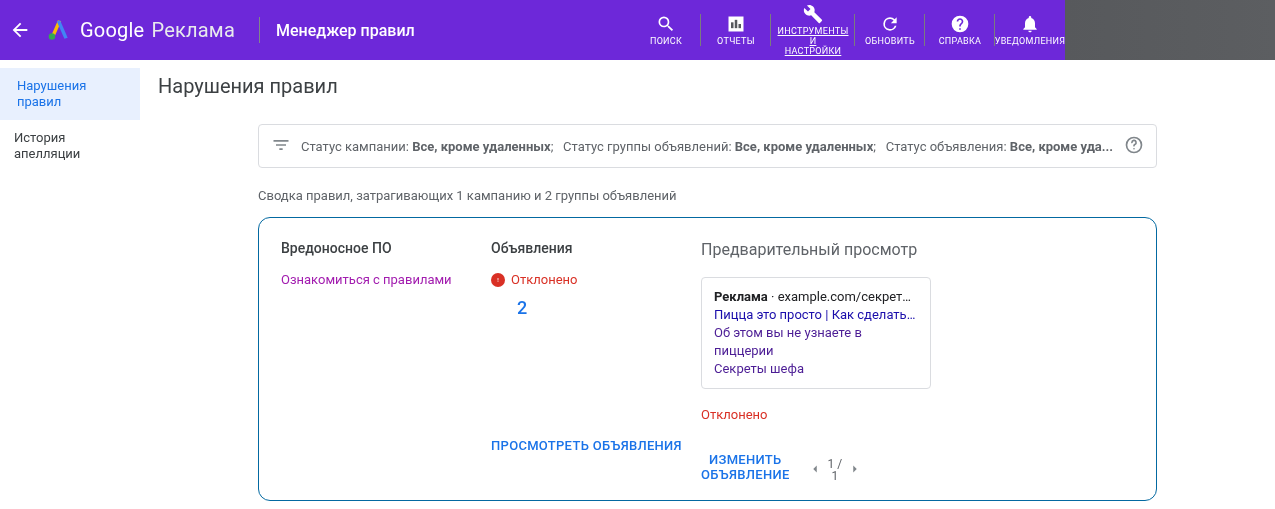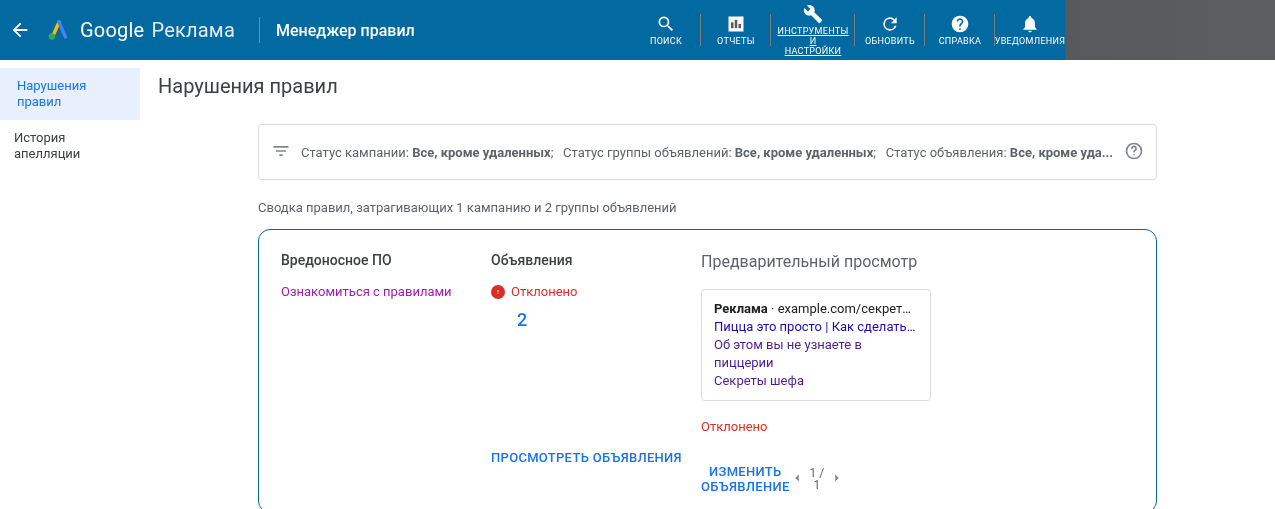--- a/index.html
+++ b/index.html
@@ -1,19 +1,19 @@
 <!DOCTYPE html>
 <html><head>
 <meta charset="utf-8">
 <style>
   * { box-sizing: border-box; margin: 0; padding: 0; }
   body { font-family: Roboto, Arial, sans-serif; font-size: 13px; color: #3c4043; background: #fff; width: 1275px; }
 
   
-  .header { height: 60px; background: #0369a1; display: flex; align-items: center; color: #fff; }
+  .header { height: 60px; background: #6d28d9; display: flex; align-items: center; color: #fff; }
   .back-arrow { width: 40px; display:flex; align-items:center; justify-content:center; cursor:pointer; }
   .back-arrow svg { width:22px; height:22px; fill:#fff; }
   .logo-block { display:flex; align-items:center; gap:8px; padding: 0 18px 0 6px; }
   .logo-icon svg { width:26px; height:26px; }
   .product-name { font-size:20px; font-weight:400; letter-spacing:.2px; }
   .product-name .google { font-weight:400; }
   .product-name .ads { font-weight:400; color:#e8eaed; margin-left:2px; }
   .divider-v { width:1px; height:26px; background:#80868b; margin:0 16px 0 6px; }
   .page-title-header { font-size:16px; font-weight:500; }
   .header-tools { margin-left:auto; display:flex; height:100%; }
@@ -30,21 +30,21 @@
   .sb-item { padding:10px 14px; font-size:13px; color:#3c4043; cursor:pointer; line-height:16px; }
   .sb-item.active { background:#e8f0fe; color:#1a73e8; border-left:3px solid transparent; }
   .sb-item:not(.active){ }
 
   
   .main { flex:1; padding: 14px 18px; }
   .page-h1 { font-size:20px; font-weight:400; color:#3c4043; margin-bottom:26px; }
 
   .content-inner { margin-left:100px; margin-right:100px; }
 
-  .filter-bar { border:1px solid #dadce0; border-radius:4px; height:56px; display:flex; align-items:center; padding:0 12px; gap:10px; color:#5f6368; font-size:13px;}
+  .filter-bar { border:1px solid #dadce0; border-radius:4px; height:44px; display:flex; align-items:center; padding:0 12px; gap:10px; color:#5f6368; font-size:13px;}
   .filter-bar .funnel svg{ width:20px; height:20px; fill:#80868b; }
   .filter-text { flex:1; white-space:nowrap; overflow:hidden; text-overflow:ellipsis; }
   .filter-text .seg { color:#5f6368; }
   .filter-text .val { color:#5f6368; font-weight:700; }
   .help-circle svg{ width:20px; height:20px; fill:none; stroke:#80868b; stroke-width:2; }
 
   .summary-line { margin:20px 0 14px; font-size:13px; color:#5f6368; }
 
   .card { border:1px solid #0369a1; border-radius:12px; padding:22px 22px 18px; display:flex; gap:0; }
   .col1 { width:210px; }
@@ -62,21 +62,21 @@
   .preview-title { font-size:16px; color:#5f6368; margin-bottom:18px; }
   .ad-preview { border:1px solid #dadce0; border-radius:4px; padding:10px 12px; width:230px; font-size:13px; line-height:18px; }
   .ad-preview .line1 { color:#202124; white-space:nowrap; overflow:hidden; text-overflow:ellipsis; }
   .ad-preview .line1 b{ font-weight:700; }
   .ad-preview .headline { color:#1a0dab; white-space:nowrap; overflow:hidden; text-overflow:ellipsis; }
   .ad-preview .desc { color:#4c1d95; }
   .rejected { color:#d93025; font-size:13px; margin-top:18px; }
 
   .card-footer { display:flex; align-items:center; margin-top:28px; }
   .btn-flat { color:#1a73e8; font-size:13px; font-weight:500; letter-spacing:.3px; cursor:pointer; }
-  .footer-right { display:flex; align-items:center; }
+  .footer-right { display:flex; align-items:flex-end; gap:18px; }
   .btn-flat.center { text-align:center; line-height:15px; }
   .pager { display:flex; align-items:center; gap:6px; color:#5f6368; font-size:12px; }
   .pager .chev svg{ width:14px; height:14px; fill:#80868b; }
   .pager .nums { line-height:12px; text-align:center; }
 </style>
 </head>
 <body>
 
 <div class="header">
   <div class="back-arrow">

